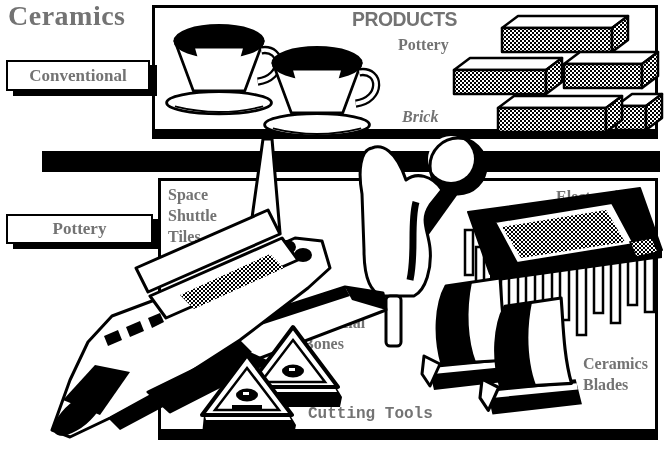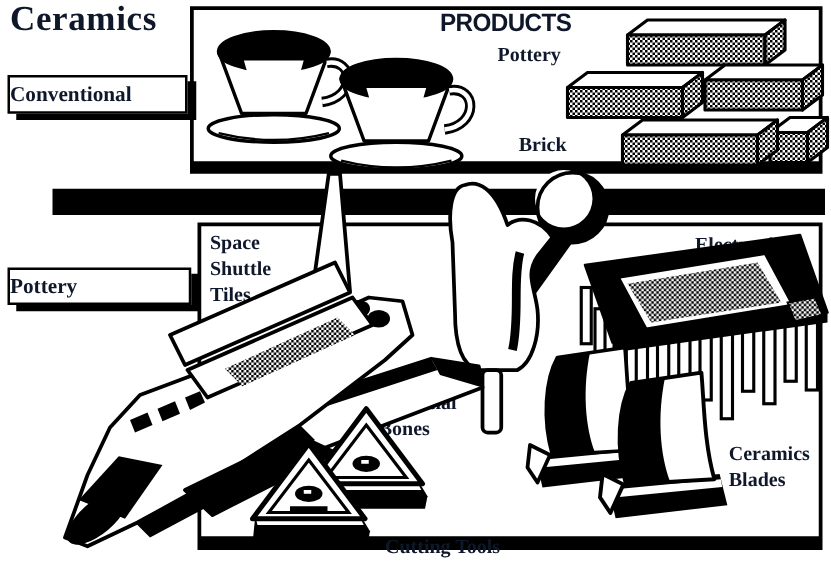--- a/index.html
+++ b/index.html
@@ -1,36 +1,36 @@
 <!DOCTYPE html>
 <html><head>
 <meta charset="utf-8">
 <style>
   html,body{margin:0;padding:0;background:#ffffff;}
   .stage{position:relative;width:665px;height:455px;background:#ffffff;overflow:hidden;
-         font-family:"Liberation Serif", serif;color:#0f172a;}
+         font-family:"Liberation Serif", serif;color:#737373;}
   .title{position:absolute;left:8px;top:0px;font-size:28px;font-weight:bold;letter-spacing:0.5px;}
   .tagbox{position:absolute;background:#fff;border:2px solid #000;box-shadow:7px 5px 0 #000;
-          display:flex;align-items:center;
+          display:flex;align-items:center;justify-content:center;
           font-size:17px;font-weight:bold;}
   .tag-conventional{left:6px;top:60px;width:140px;height:27px;}
   .tag-advanced{left:6px;top:214px;width:143px;height:26px;}
   .panel{position:absolute;background:#fff;border:3px solid #000;box-sizing:border-box;}
   .panel-conventional{left:152px;top:5px;width:506px;height:134px;border-bottom-width:10px;}
   .panel-advanced{left:158px;top:178px;width:500px;height:262px;border-bottom-width:11px;}
   .divider-bar{position:absolute;left:42px;top:151px;width:618px;height:21px;background:#000;}
   .products-header{position:absolute;left:352px;top:8px;font-family:"Liberation Sans",sans-serif;
           font-size:20px;font-weight:bold;letter-spacing:-0.5px;transform:scaleX(0.97);transform-origin:left;}
   .lbl{position:absolute;font-size:16px;font-weight:bold;white-space:pre-line;line-height:21px;}
   .lbl-pottery{left:398px;top:34px;text-align:right;}
-  .lbl-brick{left:415px;top:106px;}
+  .lbl-brick{left:402px;top:106px;font-style:italic;}
   .lbl-shuttle{left:168px;top:184px;}
   .lbl-electronics{left:556px;top:186px;}
   .lbl-bones{left:303px;top:312px;}
-  .lbl-cutting{left:308px;top:427px;}
+  .lbl-cutting{left:308px;top:404px;font-family:Liberation Mono, monospace;}
   .lbl-turbine{left:583px;top:353px;}
   svg{position:absolute;overflow:visible;}
   .svg-teacups{left:156px;top:4px;}
   .svg-bricks{left:452px;top:12px;}
   .svg-shuttle{left:25px;top:128px;}
   .svg-bone{left:352px;top:132px;}
   .svg-chip{left:415px;top:185px;}
   .svg-turbine{left:408px;top:268px;}
   .svg-cutting{left:200px;top:325px;}
 </style>

